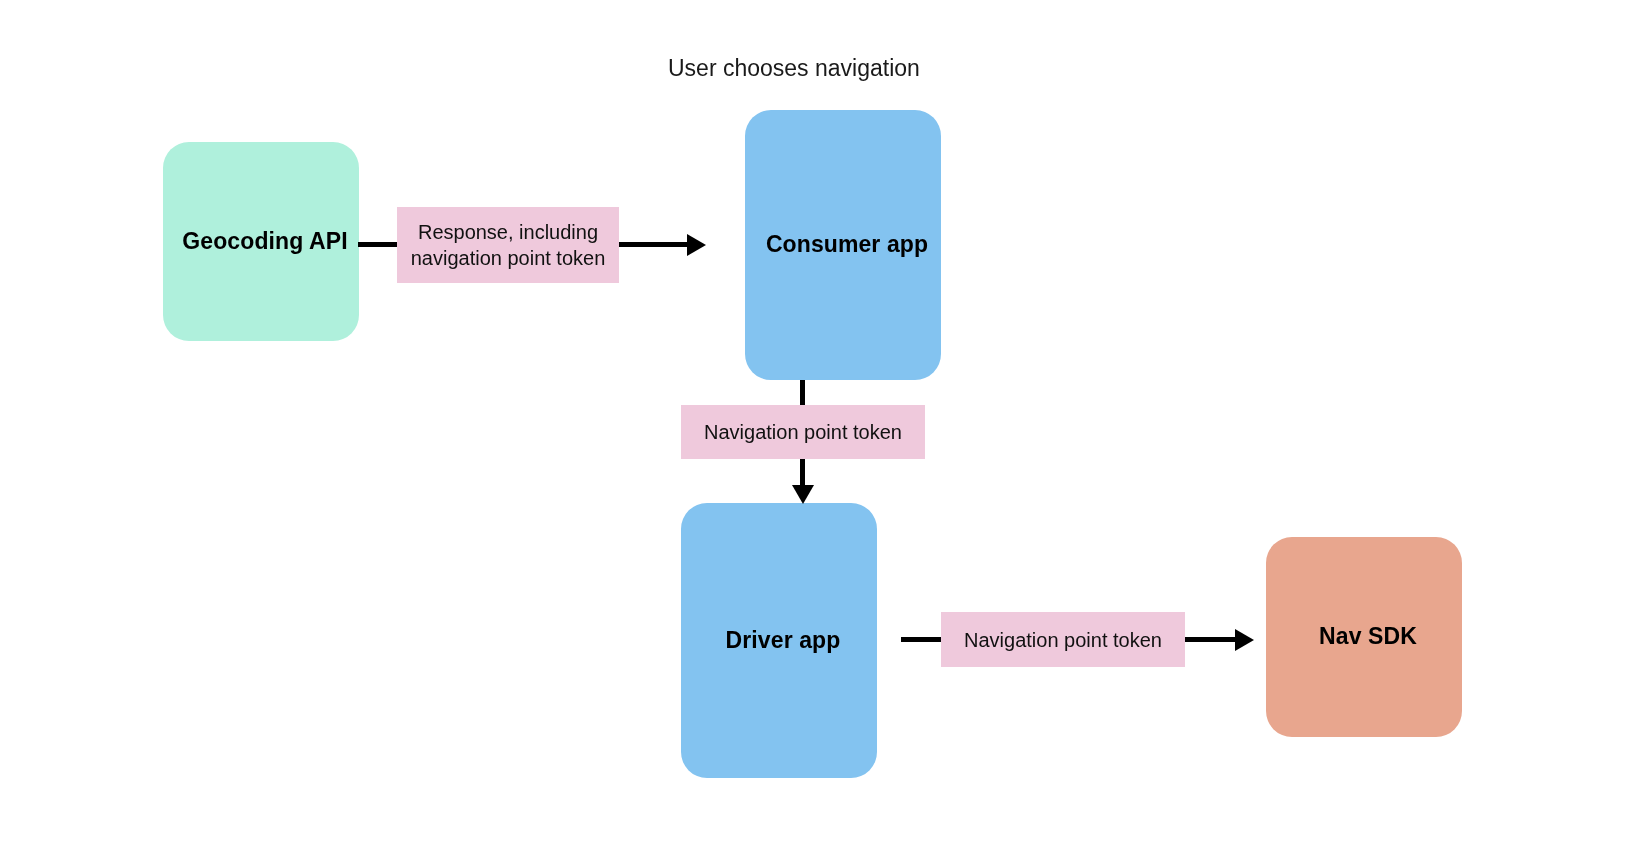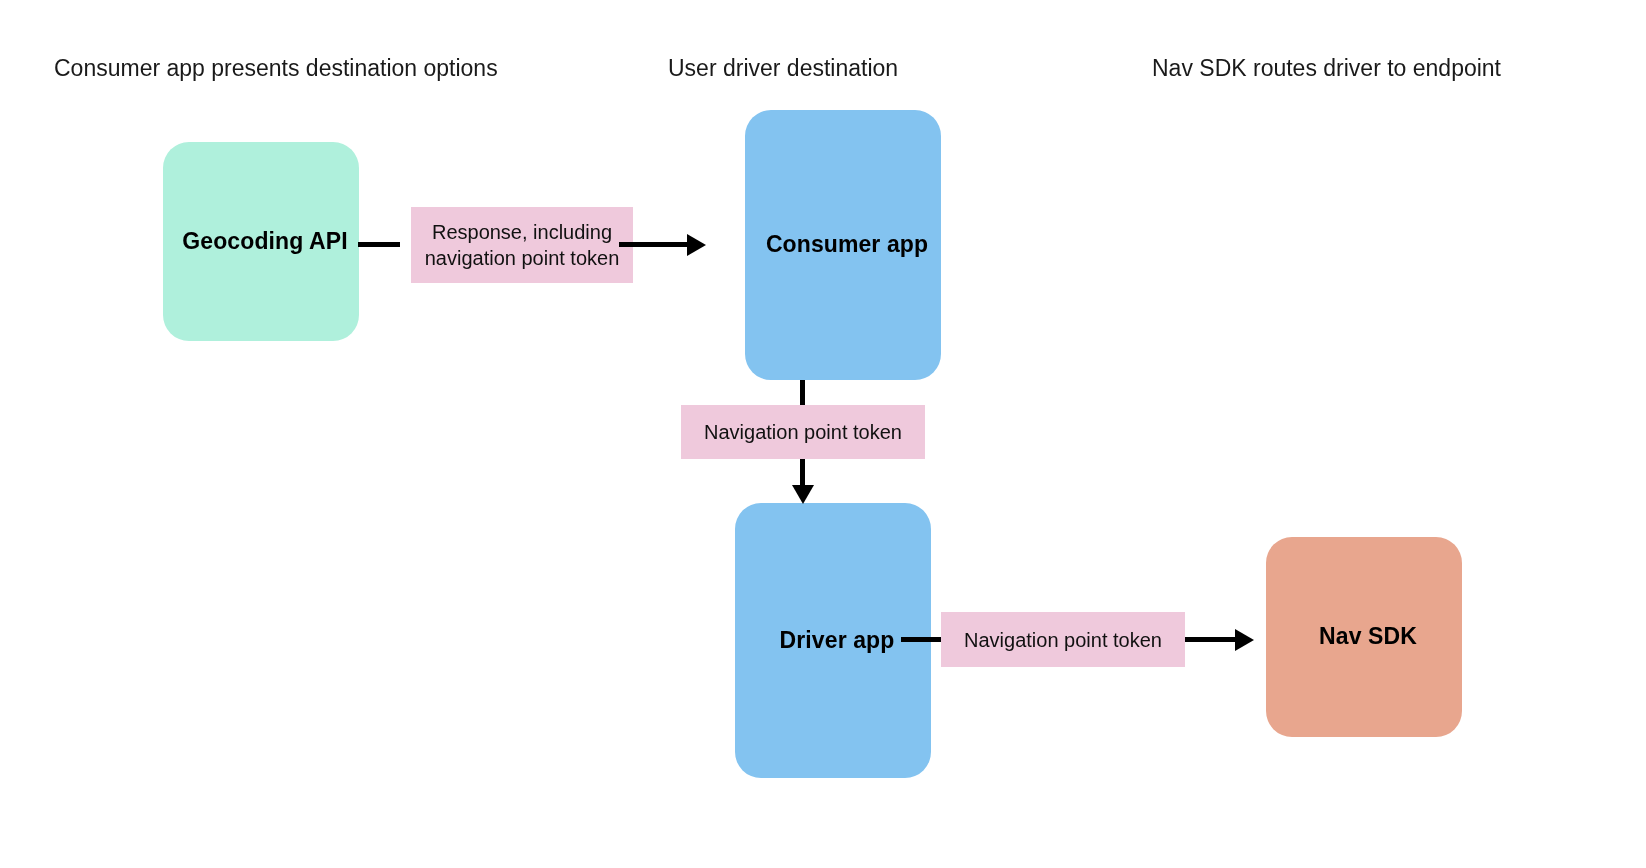--- a/index.html
+++ b/index.html
@@ -91,45 +91,43 @@
     border-left: 11px solid transparent;
     border-right: 11px solid transparent;
     border-top: 19px solid #000000;
   }
 </style>
 </head>
 <body>
 
 <div id="canvas">
 
-  <div class="col-header" style="left:54px; top:57px;">Consumer app presents destination options</div>
 
-  <div class="col-header" style="left:668px; top:57px;">User driver destination</div>
+  <div class="col-header" style="left:668px; top:57px;">User chooses navigation</div>
 
-  <div class="col-header" style="left:1152px; top:57px;">Nav SDK routes driver to endpoint</div>
 
   <div class="node" style="left:163px; top:142px; width:196px; height:199px; background:#AFF0DC;">
     <span class="node-label">Geocoding API</span>
   </div>
 
   <div class="node" style="left:705px; top:110px; width:196px; height:270px; background:#83C3F0;margin-left:40px;">
     <span class="node-label">Consumer app</span>
   </div>
 
-  <div class="node" style="left:735px; top:503px; width:196px; height:275px; background:#83C3F0;">
+  <div class="node" style="left:681px; top:503px; width:196px; height:275px; background:#83C3F0;">
     <span class="node-label">Driver app</span>
   </div>
 
   <div class="node" style="left:1254px; top:537px; width:196px; height:200px; background:#E8A68E;margin-left:12px;">
     <span class="node-label">Nav SDK</span>
   </div>
 
   <div class="edge-line-h" style="left:358px; top:242px; width:42px;"></div>
 
-  <div class="edge-label" style="left:411px; top:207px; width:222px; height:76px; background:#EFC9DC;">
+  <div class="edge-label" style="left:397px; top:207px; width:222px; height:76px; background:#EFC9DC;">
     <span class="edge-label-text">Response, including navigation point token</span>
   </div>
 
   <div class="edge-line-h" style="left:619px; top:242px; width:70px;"></div>
   <div class="arrowhead-right" style="left:687px; top:233.5px;"></div>
 
   <div class="edge-line-v" style="left:800px; top:380px; height:28px;"></div>
 
   <div class="edge-label" style="left:681px; top:405px; width:244px; height:54px; background:#EFC9DC;">
     <span class="edge-label-text">Navigation point token</span>

